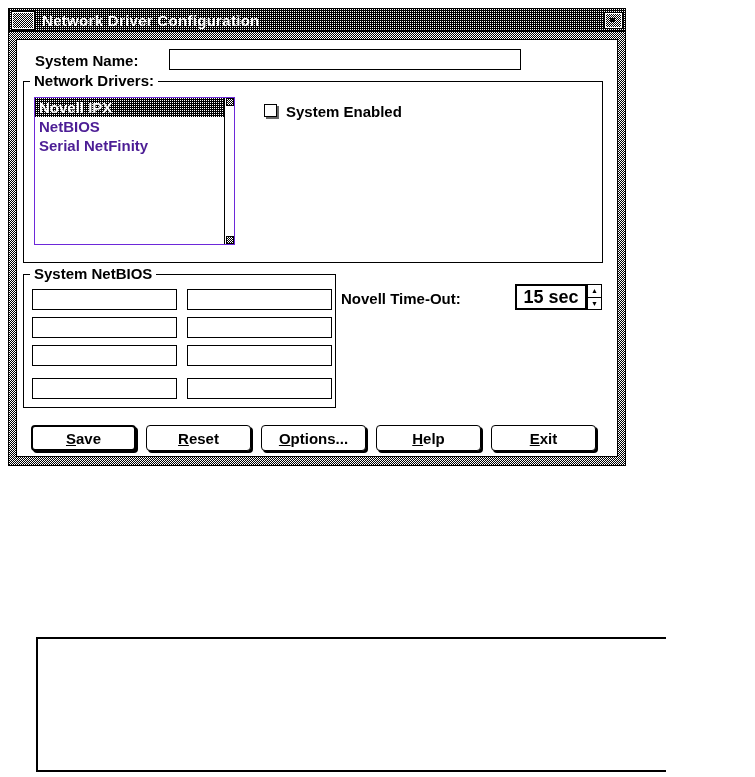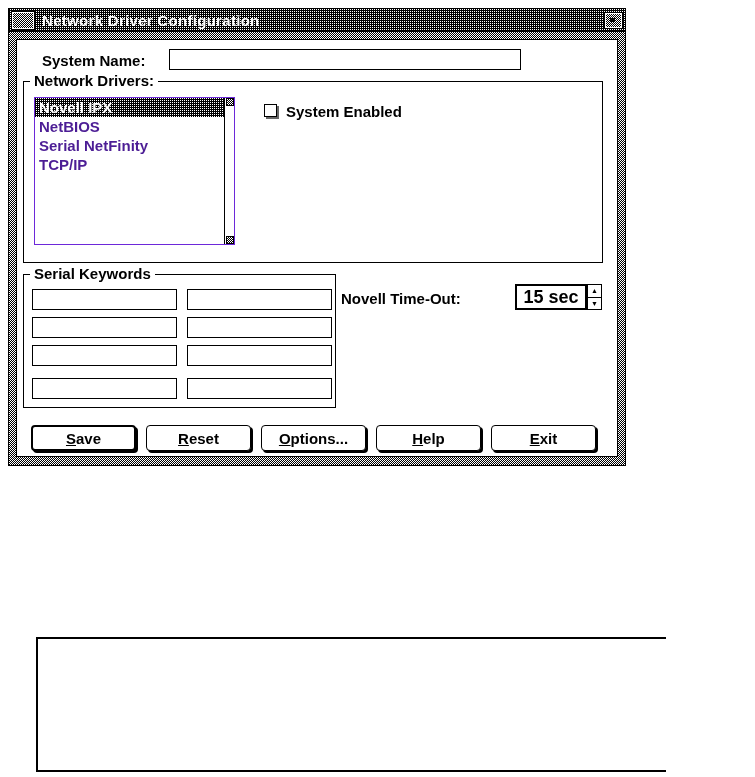--- a/index.html
+++ b/index.html
@@ -122,45 +122,44 @@
     <div class="titlebar stipple75">
       <div class="sys-icon stipple50"></div>
       <div class="title-text">Network Driver Configuration</div>
       <div class="titlebar-spacer"></div>
       <div class="corner-btn stipple50"></div>
     </div>
 
     <div class="frame">
       <div class="content">
 
-        <div class="lbl" style="left:25px; top:12px;">System Name:</div>
+        <div class="lbl" style="left:18px; top:12px;">System Name:</div>
         <input class="txt-input" style="left: 152px; top: 9px; width: 352px; height: 21px;" value="">
 
         <div class="groupbox" style="left:6px; top:41px; width:580px; height:182px;">
           <div class="group-label">Network Drivers:</div>
 
           <div class="listbox">
             <div class="list-items">
               <div class="list-item selected stipple75">Novell IPX</div>
               <div class="list-item">NetBIOS</div>
               <div class="list-item">Serial NetFinity</div>
-              <div class="list-item">TCP/IP</div>
             </div>
             <div class="list-rail">
               <div class="rail-btn up stipple50"></div>
               <div class="rail-btn down stipple50"></div>
             </div>
           </div>
 
           <div class="checkbox" style="left:240px; top:22px;"></div>
           <div class="lbl" style="left:262px; top:21px;">System Enabled</div>
         </div>
 
         <div class="groupbox" style="left:6px; top:234px; width:313px; height:134px;">
-          <div class="group-label">Serial Keywords</div>
+          <div class="group-label">System NetBIOS</div>
 
           <input class="txt-input" style="left: 8px; top: 14px; width: 145px; height: 21px;" value="">
           <input class="txt-input" style="left: 163px; top: 14px; width: 145px; height: 21px;" value="">
           <input class="txt-input" style="left: 8px; top: 42px; width: 145px; height: 21px;" value="">
           <input class="txt-input" style="left: 163px; top: 42px; width: 145px; height: 21px;" value="">
           <input class="txt-input" style="left: 8px; top: 70px; width: 145px; height: 21px;" value="">
           <input class="txt-input" style="left: 163px; top: 70px; width: 145px; height: 21px;" value="">
           <input class="txt-input" style="left: 8px; top: 103px; width: 145px; height: 21px;" value="">
           <input class="txt-input" style="left: 163px; top: 103px; width: 145px; height: 21px;" value="">
         </div>

